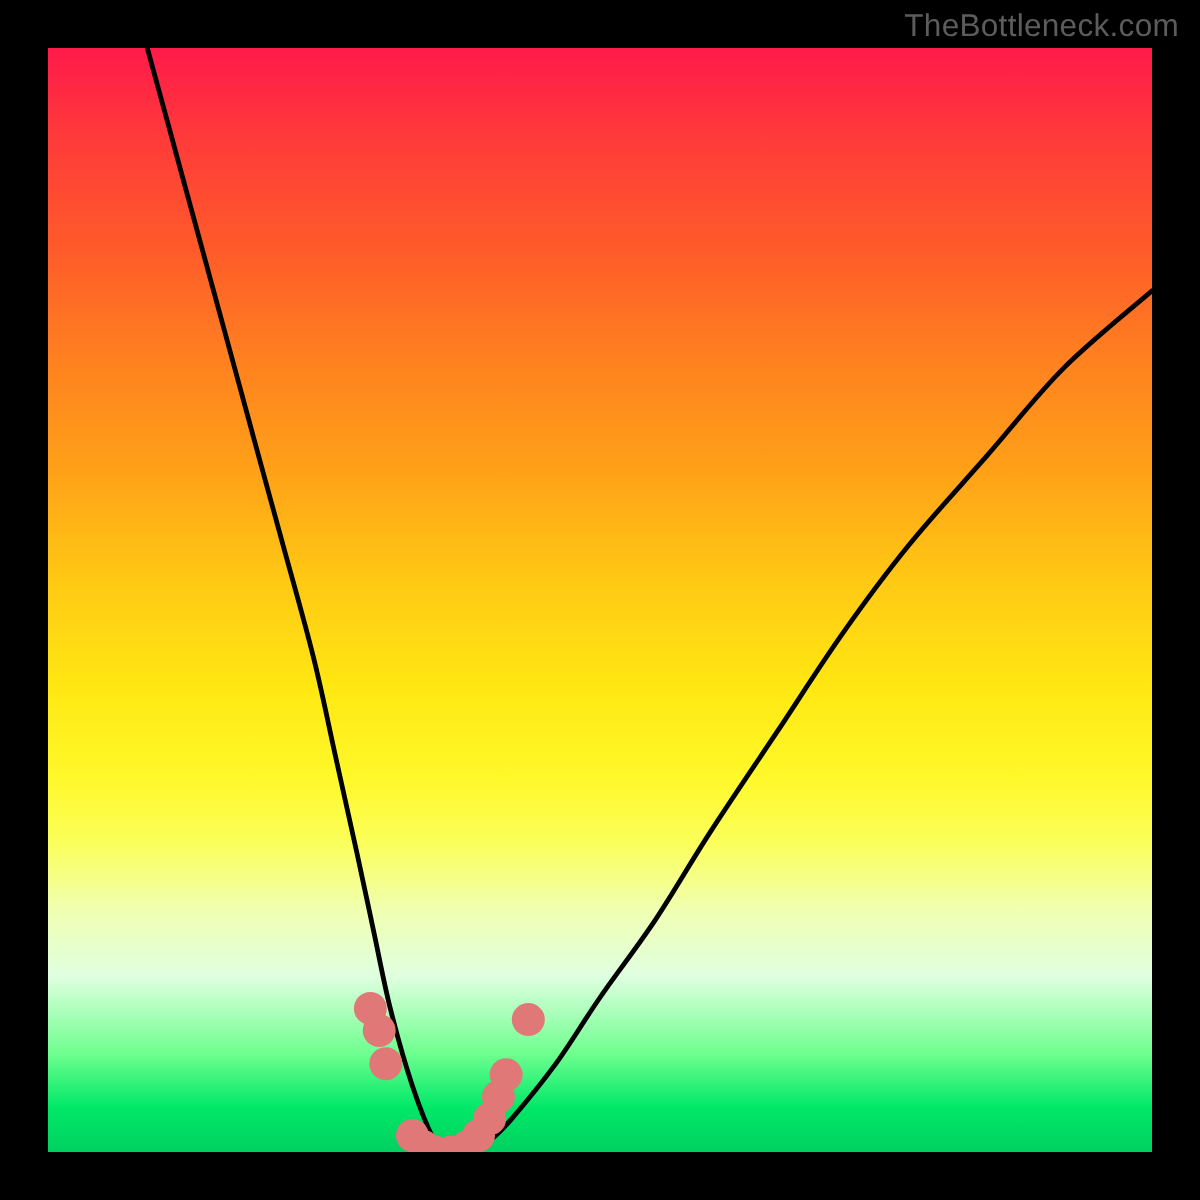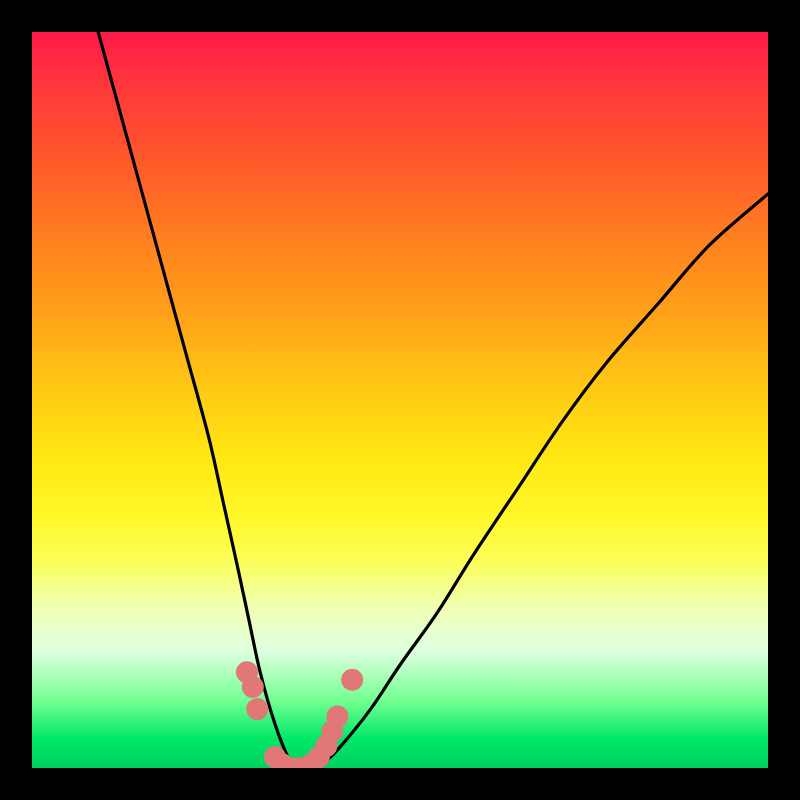--- a/index.html
+++ b/index.html
@@ -54,20 +54,21 @@
     left: 0;
     top: 0;
     width: 736px;
     height: 736px;
   }
 </style>
 </head>
 <body>
 
 <div class="container">
+  <div class="watermark">TheBottleneck.com</div>
   <div class="plot-area">
     <svg class="curve" viewBox="0 0 736 736" preserveAspectRatio="none">
       <path id="curve-path" fill="none" stroke="#000" stroke-width="3.2" stroke-linecap="round" d="M 66.2 0.0 C 69.9 13.5, 81.0 54.0, 88.3 81.0 C 95.7 107.9, 103.0 134.9, 110.4 161.9 C 117.8 188.9, 125.1 215.9, 132.5 242.9 C 139.8 269.9, 147.2 296.9, 154.6 323.8 C 161.9 350.8, 170.5 380.3, 176.6 404.8 C 182.8 429.3, 186.5 449.0, 191.4 471.0 C 196.3 493.1, 201.8 517.7, 206.1 537.3 C 210.4 556.9, 213.4 571.6, 217.1 588.8 C 220.8 606.0, 223.9 623.1, 228.2 640.3 C 232.5 657.5, 238.0 677.1, 242.9 691.8 C 247.8 706.6, 253.9 721.3, 257.6 728.6 C 261.3 736.0, 262.5 734.8, 265.0 736.0 C 267.4 737.2, 269.3 736.0, 272.3 736.0 C 275.4 736.0, 279.7 737.2, 283.4 736.0 C 287.0 734.8, 290.1 732.3, 294.4 728.6 C 298.7 725.0, 301.8 722.5, 309.1 713.9 C 316.5 705.3, 328.7 690.6, 338.6 677.1 C 348.4 663.6, 357.0 648.9, 368.0 633.0 C 379.0 617.0, 392.5 599.8, 404.8 581.4 C 417.1 563.0, 428.1 543.4, 441.6 522.6 C 455.1 501.7, 471.0 478.4, 485.8 456.3 C 500.5 434.2, 515.2 410.9, 529.9 390.1 C 544.6 369.2, 558.1 350.8, 574.1 331.2 C 590.0 311.6, 608.4 291.9, 625.6 272.3 C 642.8 252.7, 658.7 231.8, 677.1 213.4 C 695.5 195.0, 726.2 170.5, 736.0 161.9"></path>
       <g id="marker-group">
           <circle cx="214.9" cy="640.3" r="11" fill="#e07878"></circle>
           <circle cx="220.8" cy="655.0" r="11" fill="#e07878"></circle>
           <circle cx="225.2" cy="677.1" r="11" fill="#e07878"></circle>
           <circle cx="242.9" cy="725.0" r="11" fill="#e07878"></circle>
           <circle cx="250.2" cy="732.3" r="11" fill="#e07878"></circle>
           <circle cx="257.6" cy="736.0" r="11" fill="#e07878"></circle>

